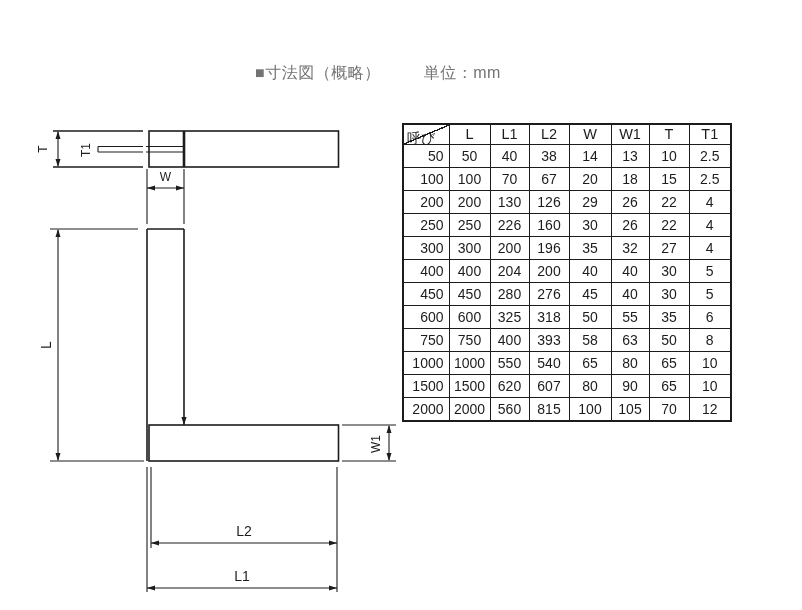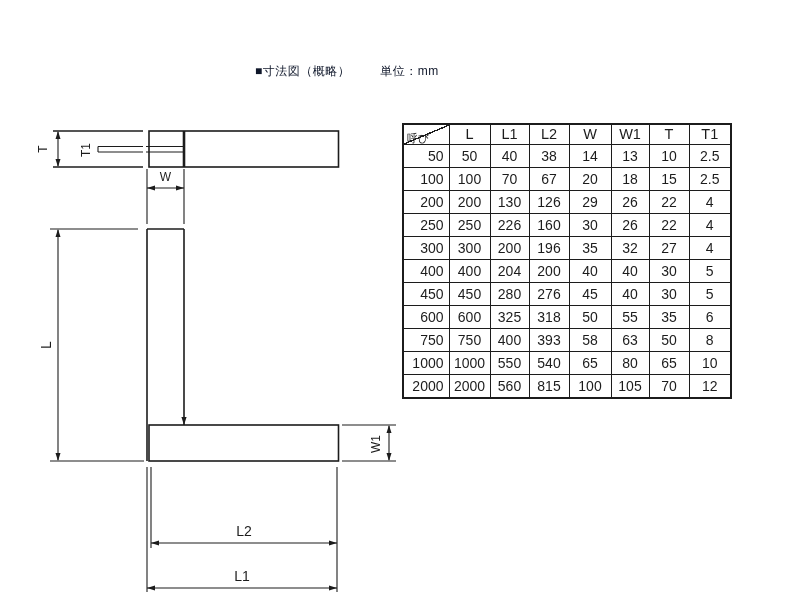--- a/index.html
+++ b/index.html
@@ -1,22 +1,22 @@
 <!DOCTYPE html>
 <html><head>
 <meta charset="utf-8">
 <style>
   html,body{margin:0;padding:0;}
   body{
     width:802px;height:610px;background:#ffffff;position:relative;overflow:hidden;
     font-family:"Liberation Sans", sans-serif;color:#222;
   }
   .title-row{
-    position:absolute;left:255px;top:63px;display:flex;gap:30px;
-    font-size:12px;color:#0f172a;letter-spacing:.5px;white-space:nowrap;
+    position:absolute;left:255px;top:63px;display:flex;gap:43px;
+    font-size:16px;color:#737373;letter-spacing:.5px;white-space:nowrap;
   }
   svg.drawing{position:absolute;left:0;top:0;}
   svg.drawing line, svg.drawing rect{stroke:#1c1c1c;fill:none;}
   svg.drawing .outline{stroke-width:1.6px;}
   svg.drawing .thin{stroke-width:1.1px;}
   svg.drawing .thick{stroke-width:2.6px;}
   svg.drawing polygon{fill:#1c1c1c;stroke:none;}
   svg.drawing text{fill:#1c1c1c;font-family:"Liberation Sans",sans-serif;font-size:12px;}
   svg.drawing text.big{font-size:14px;}
   table.spec{
@@ -30,21 +30,21 @@
   }
   table.spec thead th{height:19px;line-height:19px;font-size:14.5px;}
   table.spec td.col-size{text-align:right;padding-right:5px;}
   th.corner{
     position:relative;
     background:linear-gradient(to bottom right,
       transparent calc(50% - 0.7px), #1c1c1c calc(50% - 0.7px),
       #1c1c1c calc(50% + 0.7px), transparent calc(50% + 0.7px));
   }
   th.corner .corner-label{
-    position:absolute;left:3px;bottom:1px;font-size:11px;line-height:9px;color:#1c1c1c;
+    position:absolute;left:3px;bottom:1px;font-size:14px;line-height:9px;color:#1c1c1c;
   }
 </style>
 </head>
 <body>
 
 <div class="title-row">
   <span>■寸法図（概略）</span>
   <span>単位：mm</span>
 </div>
 
@@ -250,20 +250,30 @@
         <td class="col-size">1000</td>
         <td>1000</td>
         <td>550</td>
         <td>540</td>
         <td>65</td>
         <td>80</td>
         <td>65</td>
         <td>10</td>
       </tr>
       <tr>
+        <td class="col-size">1500</td>
+        <td>1500</td>
+        <td>620</td>
+        <td>607</td>
+        <td>80</td>
+        <td>90</td>
+        <td>65</td>
+        <td>10</td>
+      </tr>
+      <tr>
         <td class="col-size">2000</td>
         <td>2000</td>
         <td>560</td>
         <td>815</td>
         <td>100</td>
         <td>105</td>
         <td>70</td>
         <td>12</td>
       </tr>
     </tbody>

